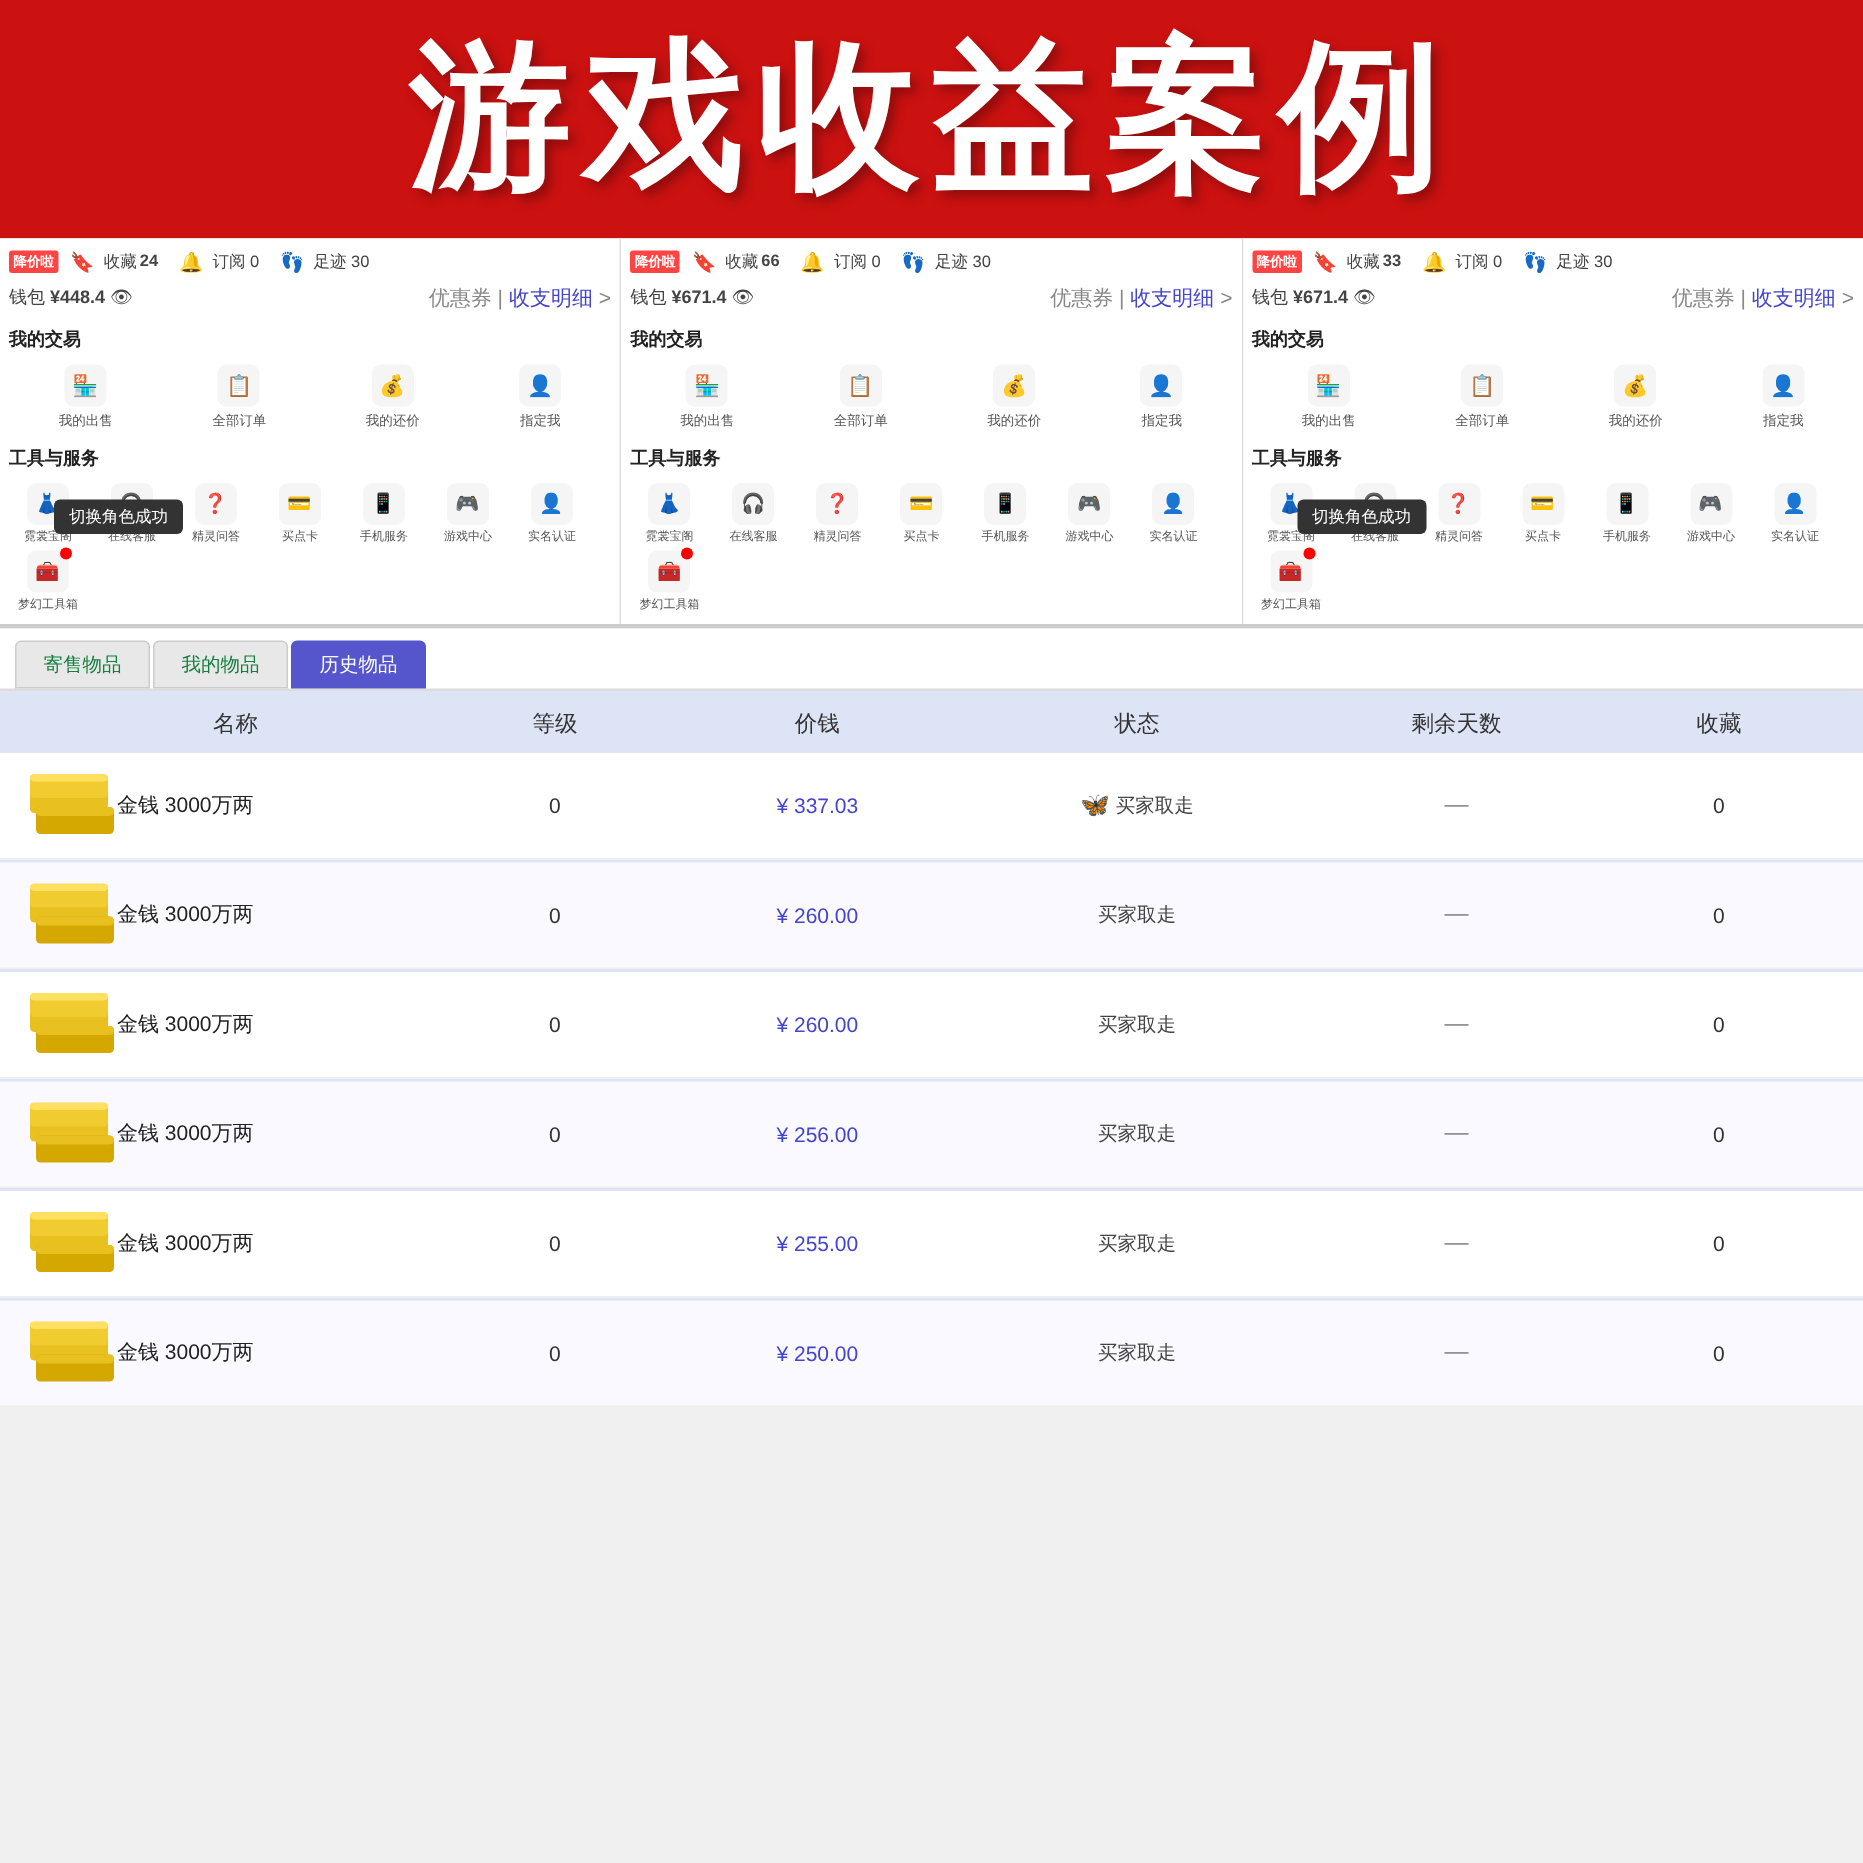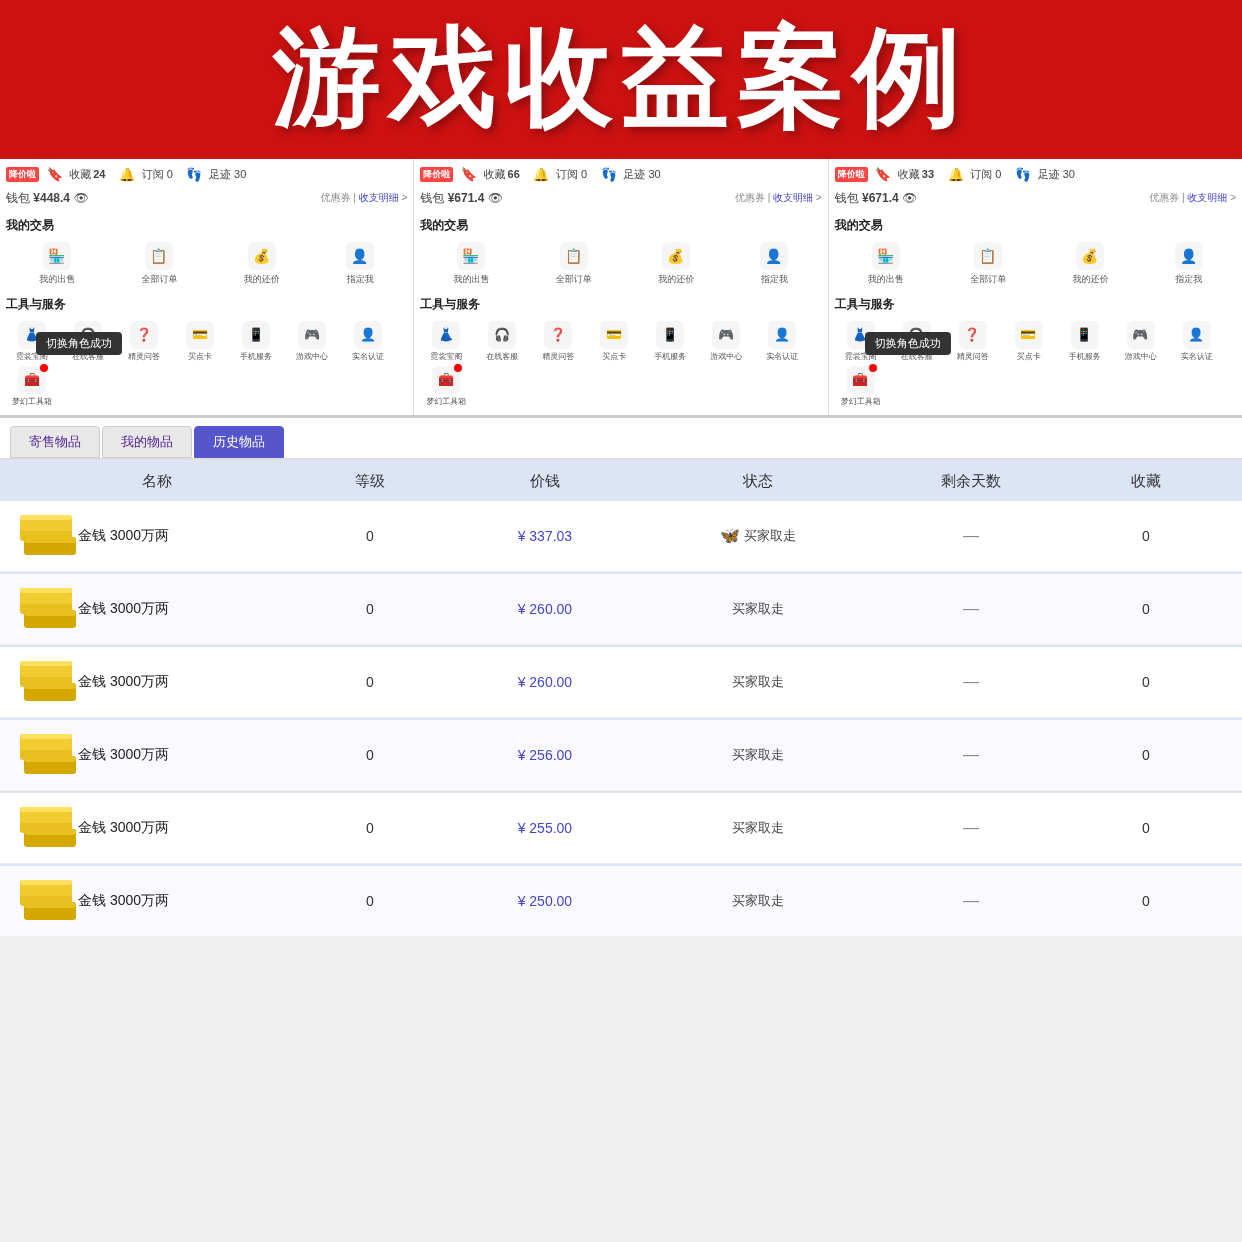--- a/index.html
+++ b/index.html
@@ -75,21 +75,21 @@
     
     .wallet-row {
       font-size: 12px;
       color: #444;
       margin-bottom: 10px;
       display: flex;
       align-items: center;
       justify-content: space-between;
     }
     .wallet-links {
-      font-size: 10px;
+      font-size: 14px;
       color: #888;
       text-align: center;
     }
     .wallet-links span { color: #4444cc; }
 
     
     .section-title {
       font-size: 12px;
       font-weight: bold;
       color: #222;
@@ -181,21 +181,21 @@
       gap: 2px;
       padding: 8px 10px 0;
       border-bottom: 2px solid #ddd;
     }
     .tab-btn {
       padding: 6px 18px;
       background: #e8e8e8;
       border: 1px solid #ccc;
       border-radius: 4px 4px 0 0;
       font-size: 13px;
-      color: #4c1d95;
+      color: #15803d;
       cursor: pointer;
     }
     .tab-btn.active {
       background: #5555cc;
       color: white;
       border-color: #5555cc;
     }
 
     
     .table-area {

